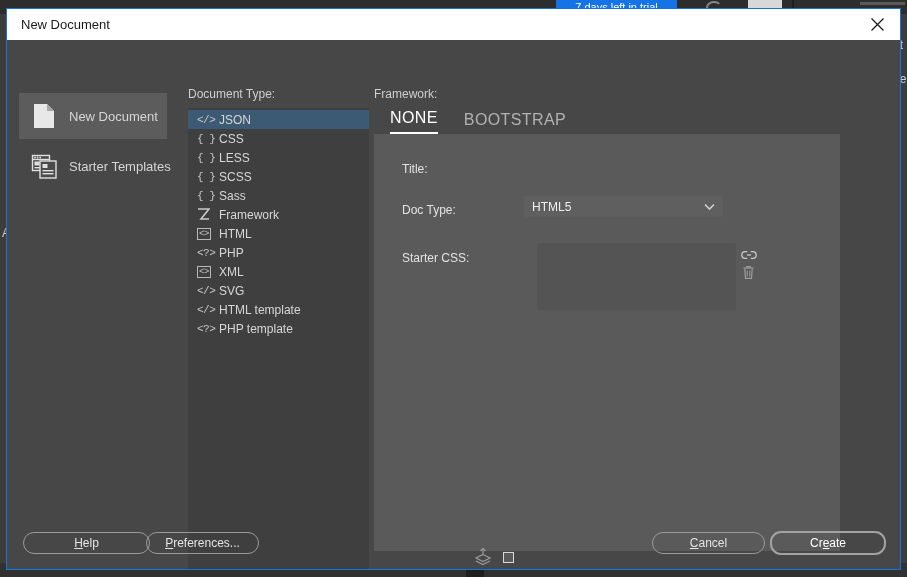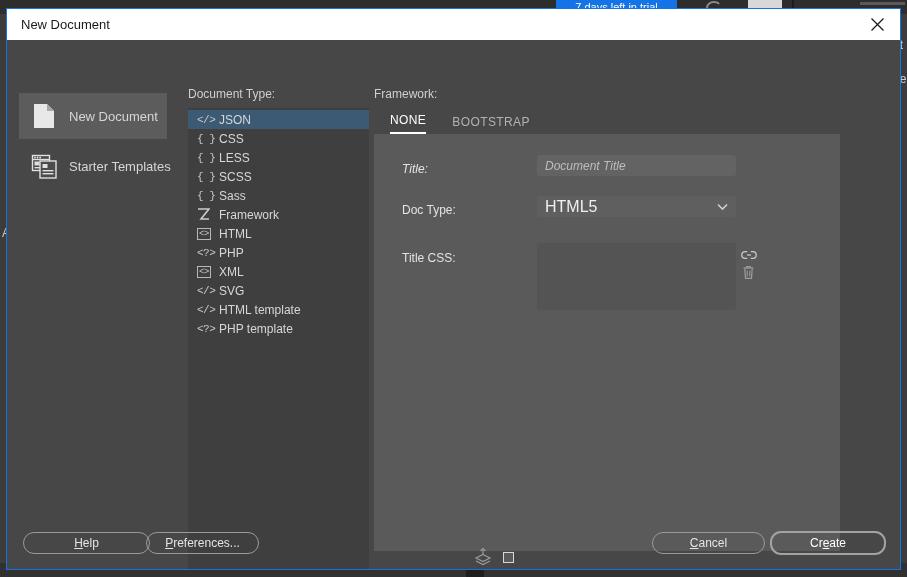--- a/index.html
+++ b/index.html
@@ -157,61 +157,61 @@
     position: absolute; left: 367px; top: 47px;
   }
   #framework-tabs {
     display: flex; align-items: flex-end;
     height: 26px;
     margin-top: 7px;
     padding-left: 16px;
     gap: 26px;
   }
   .framework-tab {
-    font-size: 12px; color: #b2b2b2;
+    font-size: 16px; color: #b2b2b2;
     letter-spacing: 0.4px;
     padding-bottom: 5px;
     cursor: pointer;
     margin-top: 6px;
   }
   .framework-tab.active {
     color: #ffffff;
     border-bottom: 2px solid #ffffff;
   }
   #framework-panel {
     width: 466px; height: 417px;
     background: #5a5a5a;
     position: relative;
   }
   .field-label {
     position: absolute;
     font-size: 12px; color: #e3e3e3;
   }
-  #label-title { left: 28px; top: 28px; font-style: italic; }
+  #label-title { left: 28px; top: 28px; }
   #label-doctype { left: 28px; top: 69px; }
   #label-attachcss { left: 28px; top: 117px; }
 
   #title-input {
     position: absolute; left: 163px; top: 21px;
     width: 199px; height: 21px;
     background: #636363;
     border: none; border-radius: 3px;
     color: #e8e8e8; font-size: 12px;
     font-family: "Liberation Sans", sans-serif;
     padding: 0 8px;
   }
   #title-input::placeholder { color: #bdbdbd; font-style: italic; }
 
   #doctype-select {
-    position: absolute; left: 163px; top: 62px;
+    position: absolute; left: 150px; top: 62px;
     width: 199px; height: 21px;
     background: #5f5f5f;
     border-radius: 2px;
     display: flex; align-items: center;
-    color: #efefef; font-size: 16px;
+    color: #efefef; font-size: 12px;
     padding: 0 8px;
     cursor: pointer;
     gap: 9px;
   }
   #doctype-select-value { flex: 1 1 auto; }
   #doctype-chevron { color: #cfcfcf; font-size: 11px; }
 
   #attachcss-box {
     position: absolute; left: 163px; top: 109px;
     width: 199px; height: 67px;
@@ -421,33 +421,32 @@
       <div class="section-label">Framework:</div>
 
       <div id="framework-tabs">
         <div class="framework-tab active">NONE</div>
         <div class="framework-tab">BOOTSTRAP</div>
       </div>
 
       <div id="framework-panel">
 
         <div class="field-label" id="label-title">Title:</div>
-        <input id="title-input" type="text" placeholder="Document Title" style="">
 
         <div class="field-label" id="label-doctype">Doc Type:</div>
         <div id="doctype-select">
           <span id="doctype-select-value">HTML5</span>
           <span id="doctype-chevron">
             <svg width="11" height="8" viewBox="0 0 11 8" aria-hidden="true">
               <path d="M1 1.5 L5.5 6 L10 1.5" fill="none" stroke="#cfcfcf" stroke-width="1.6"></path>
             </svg>
           </span>
         </div>
 
-        <div class="field-label" id="label-attachcss">Title CSS:</div>
+        <div class="field-label" id="label-attachcss">Starter CSS:</div>
         <div id="attachcss-box"></div>
 
         <div id="attachcss-link-icon">
           <svg width="16" height="12" viewBox="0 0 16 12" aria-hidden="true">
             <path d="M6 6 H10" stroke="#c9c9c9" stroke-width="1.3"></path>
             <path d="M6.2 2.6 H4.2 a3.4 3.4 0 0 0 0 6.8 H6.2" fill="none" stroke="#c9c9c9" stroke-width="1.3"></path>
             <path d="M9.8 2.6 H11.8 a3.4 3.4 0 0 1 0 6.8 H9.8" fill="none" stroke="#c9c9c9" stroke-width="1.3"></path>
           </svg>
         </div>
 

